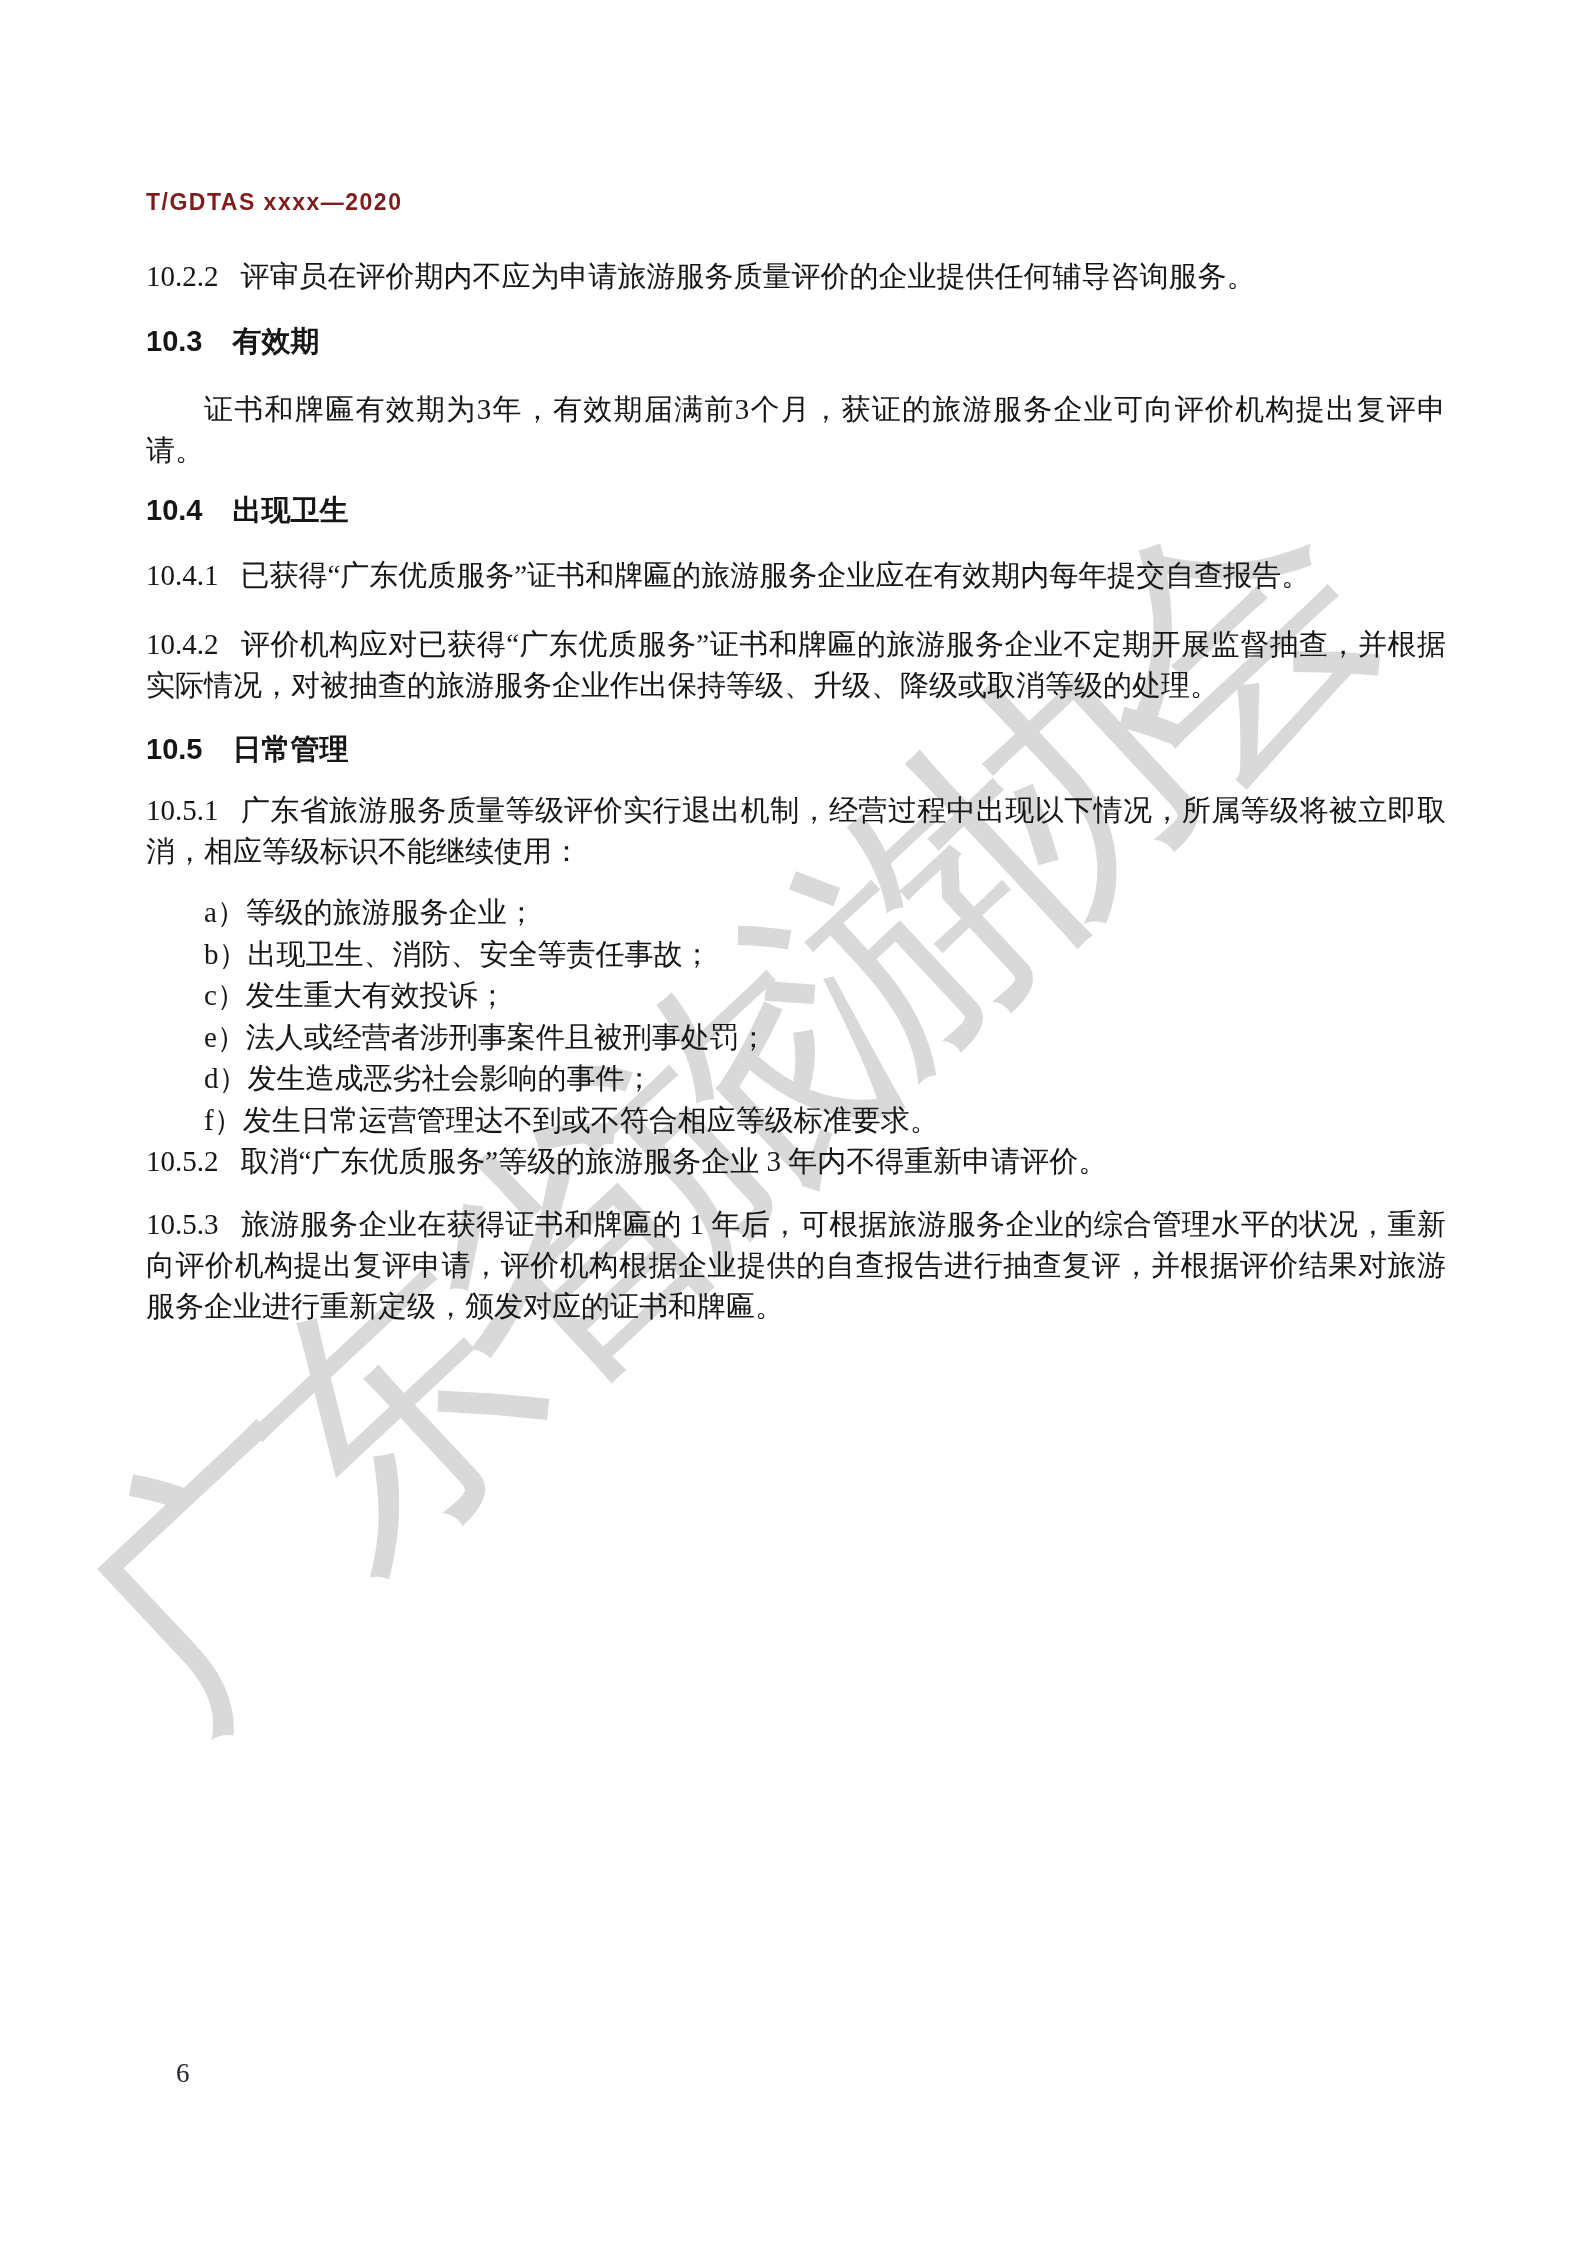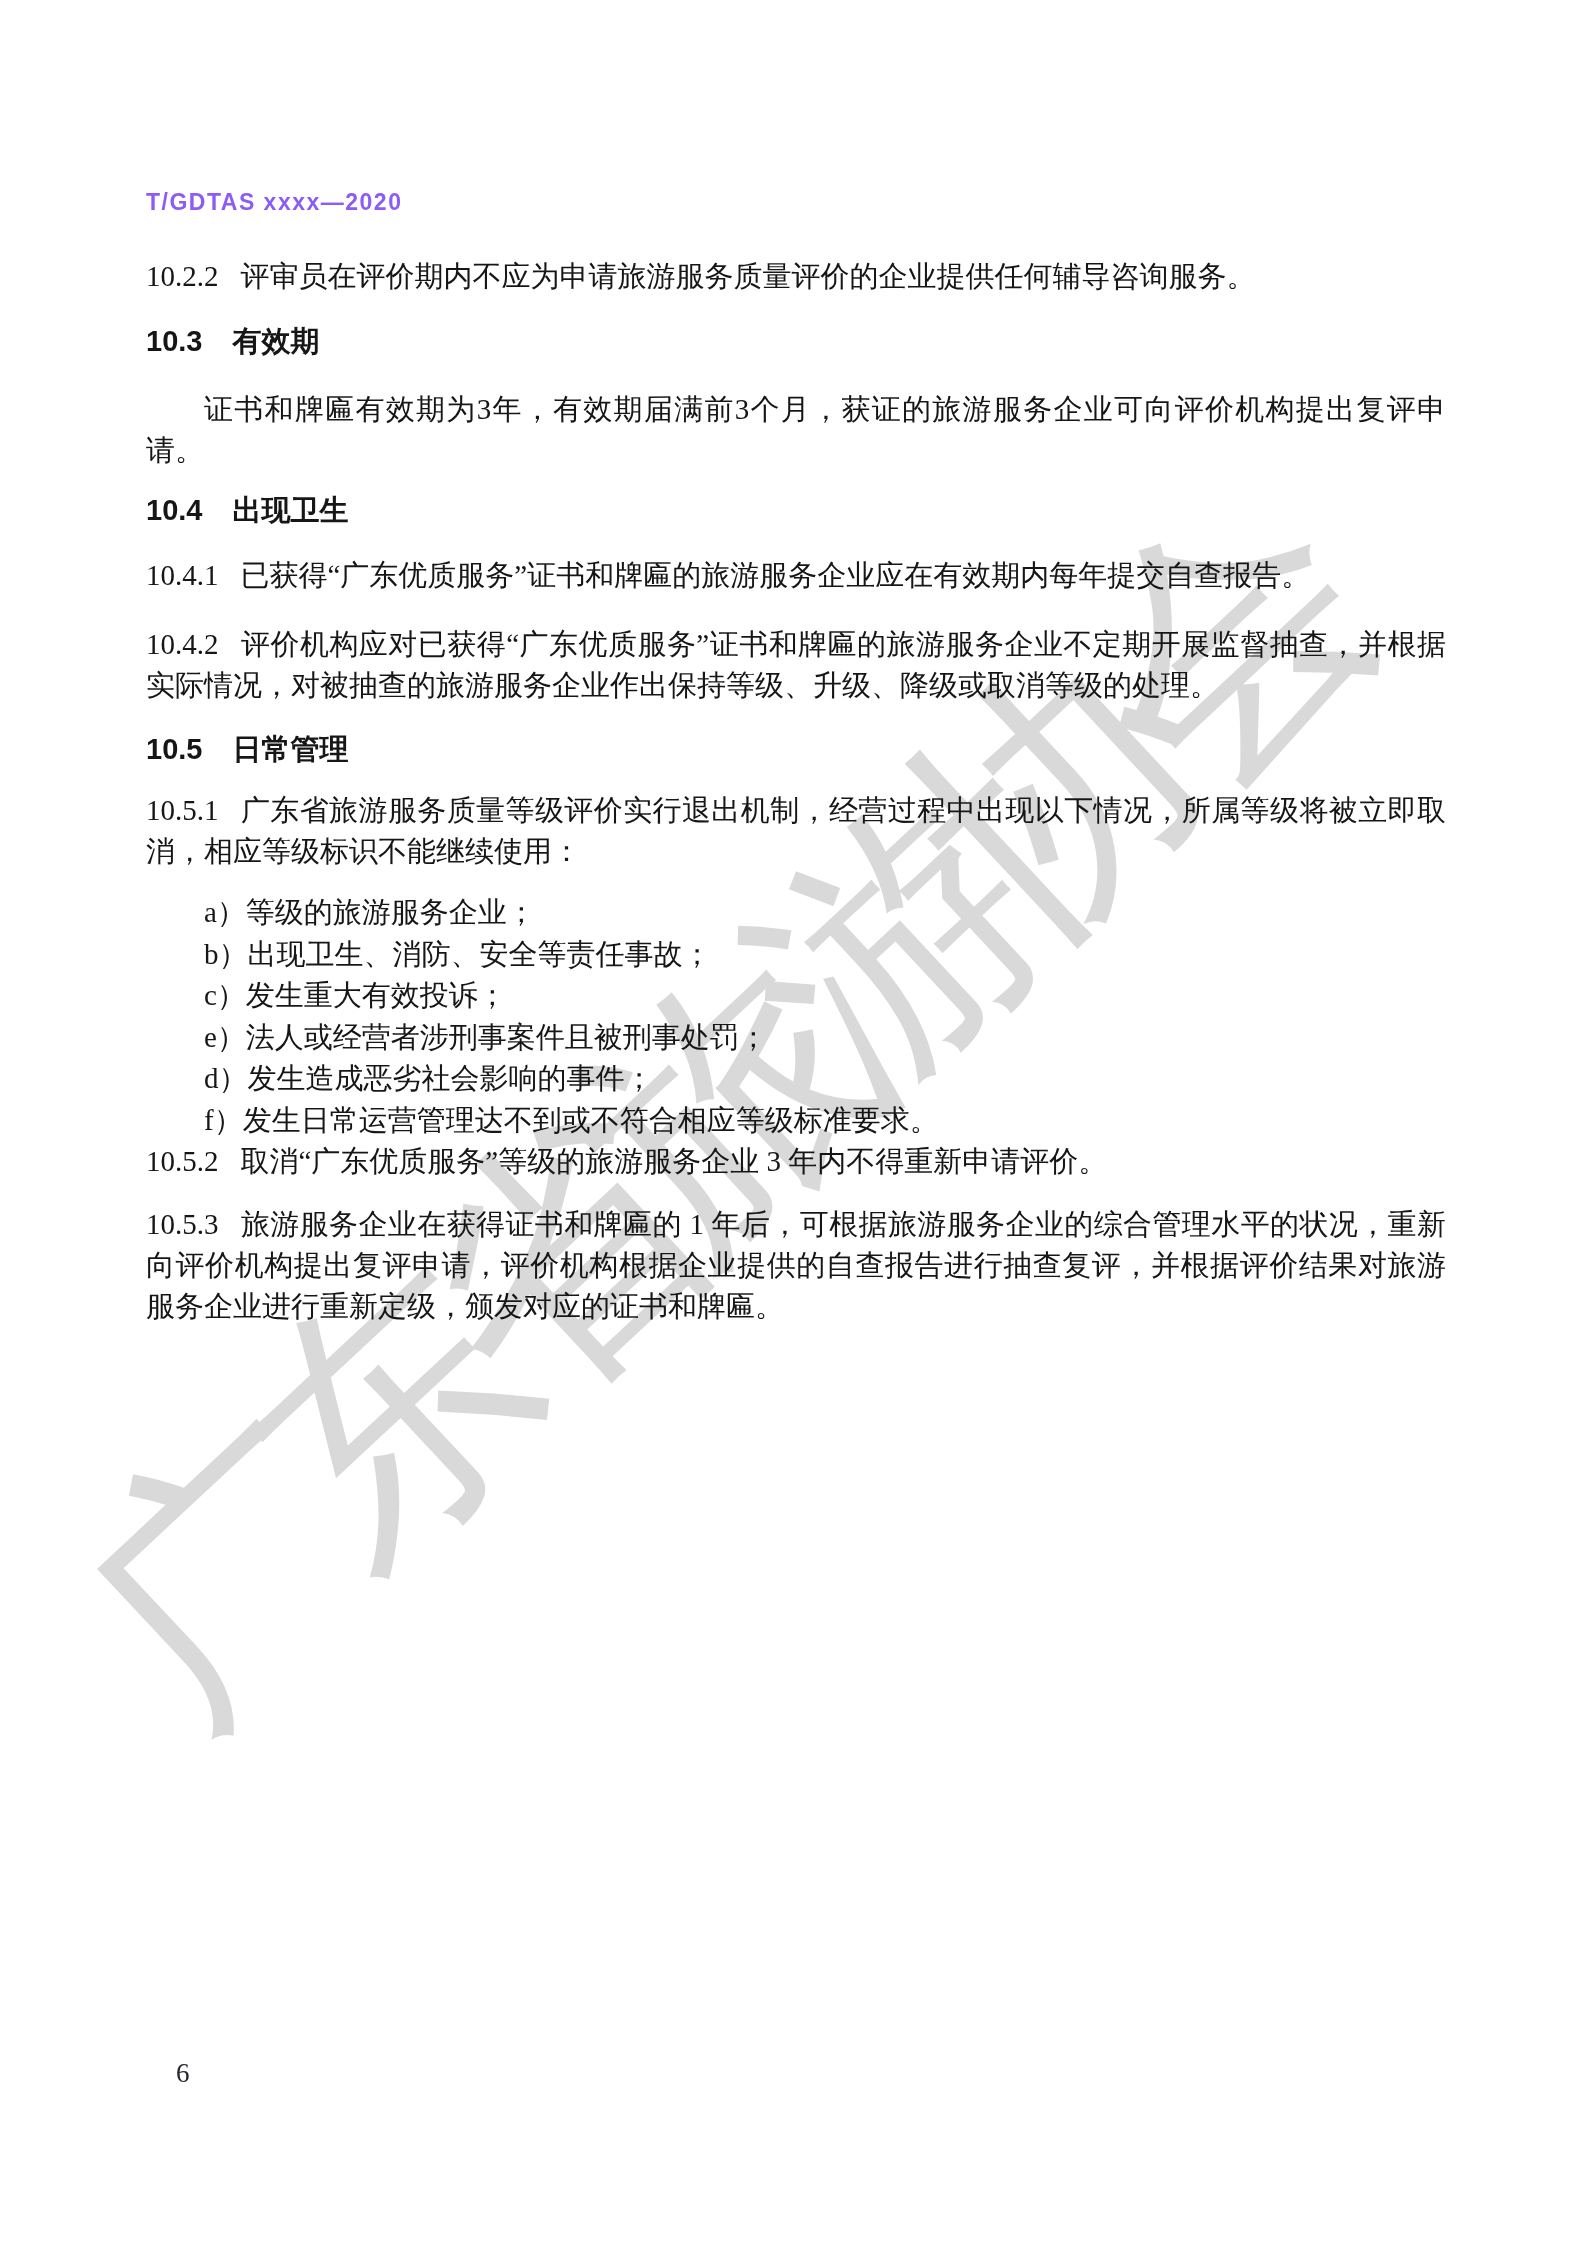--- a/index.html
+++ b/index.html
@@ -34,21 +34,21 @@
     width: 1300px;
     z-index: 1;
   }
   .doc-header {
     margin: 0;
     font-family: "Liberation Sans", "DejaVu Sans", sans-serif;
     font-weight: 700;
     font-size: 23px;
     line-height: 24px;
     letter-spacing: 1.5px;
-    color: #8b5cf6;
+    color: #7f1d1d;
   }
   .clause, .heading, .para-indent, .list-item {
     margin: 0;
     font-size: 29px;
     line-height: 41px;
     text-align: justify;
   }
   .heading {
     font-family: "Liberation Sans", "DejaVu Sans", sans-serif;
     font-weight: 700;

